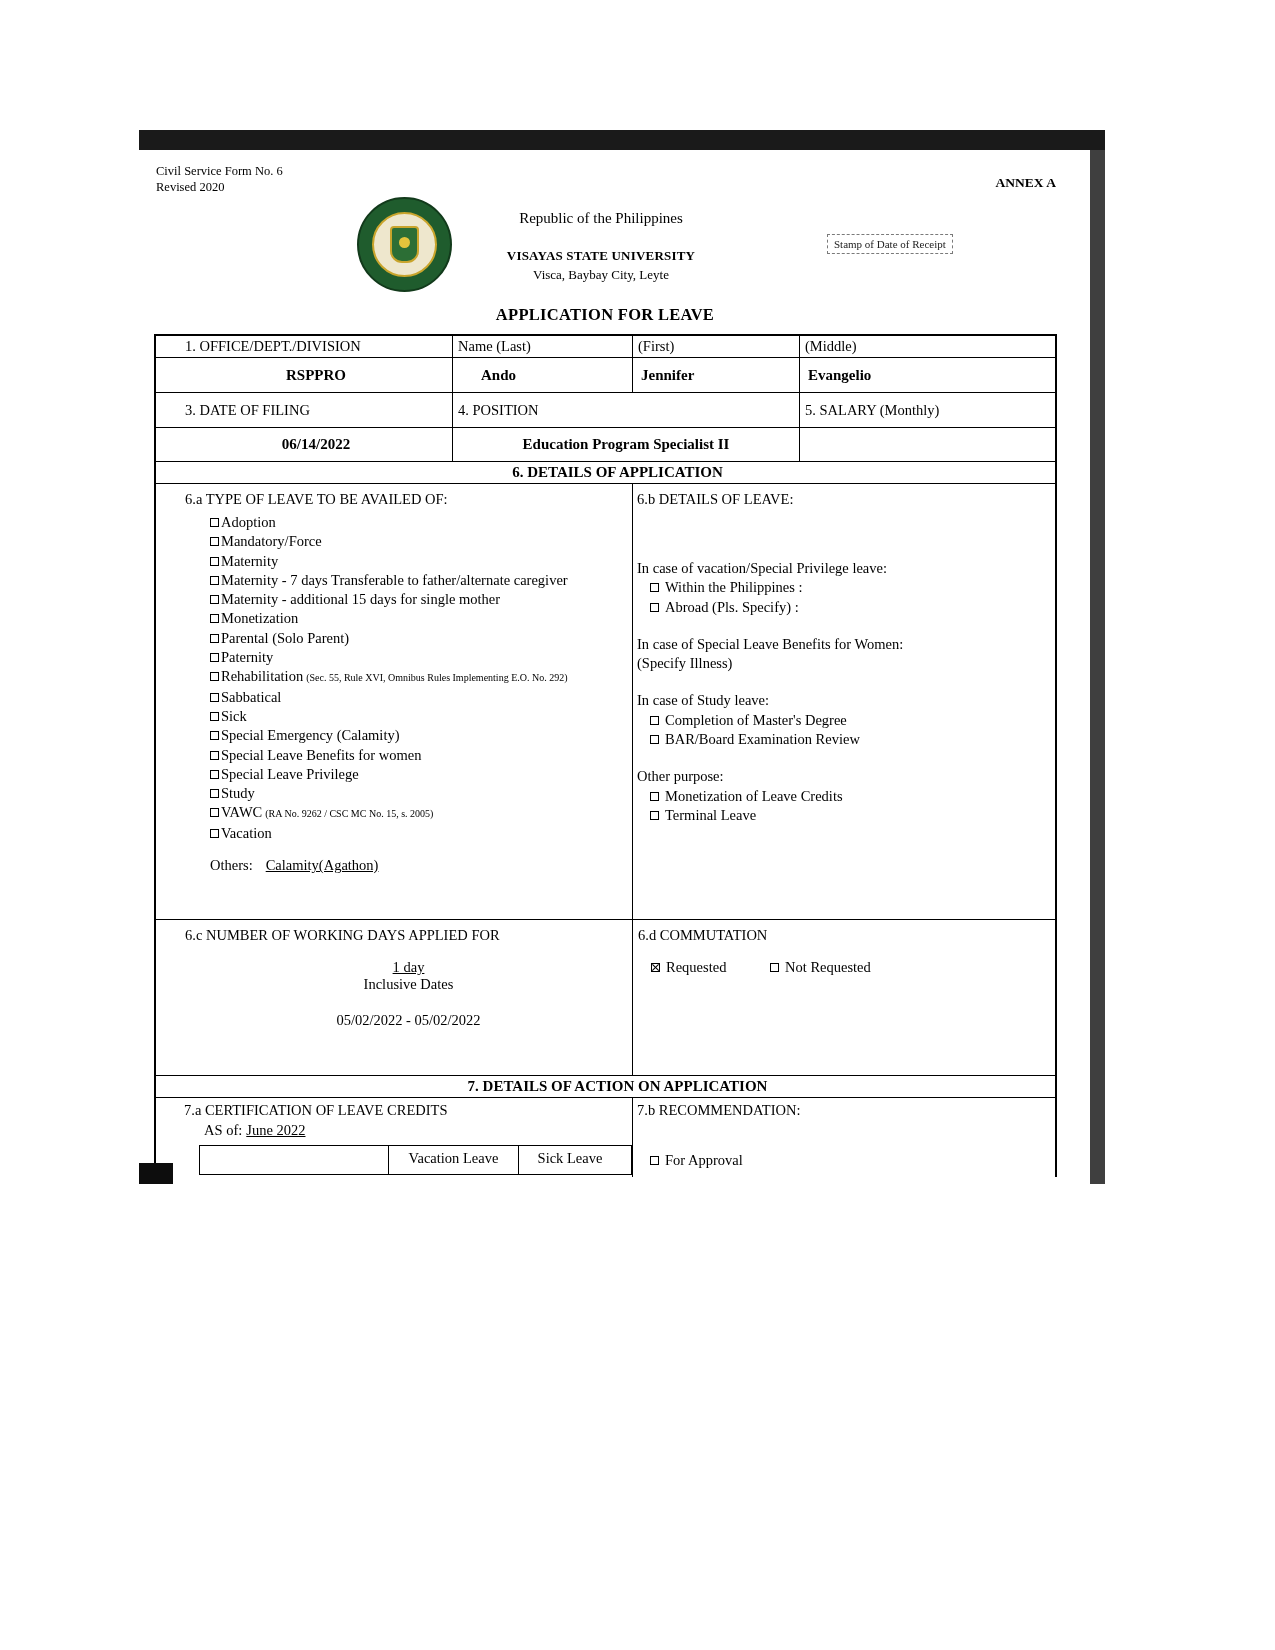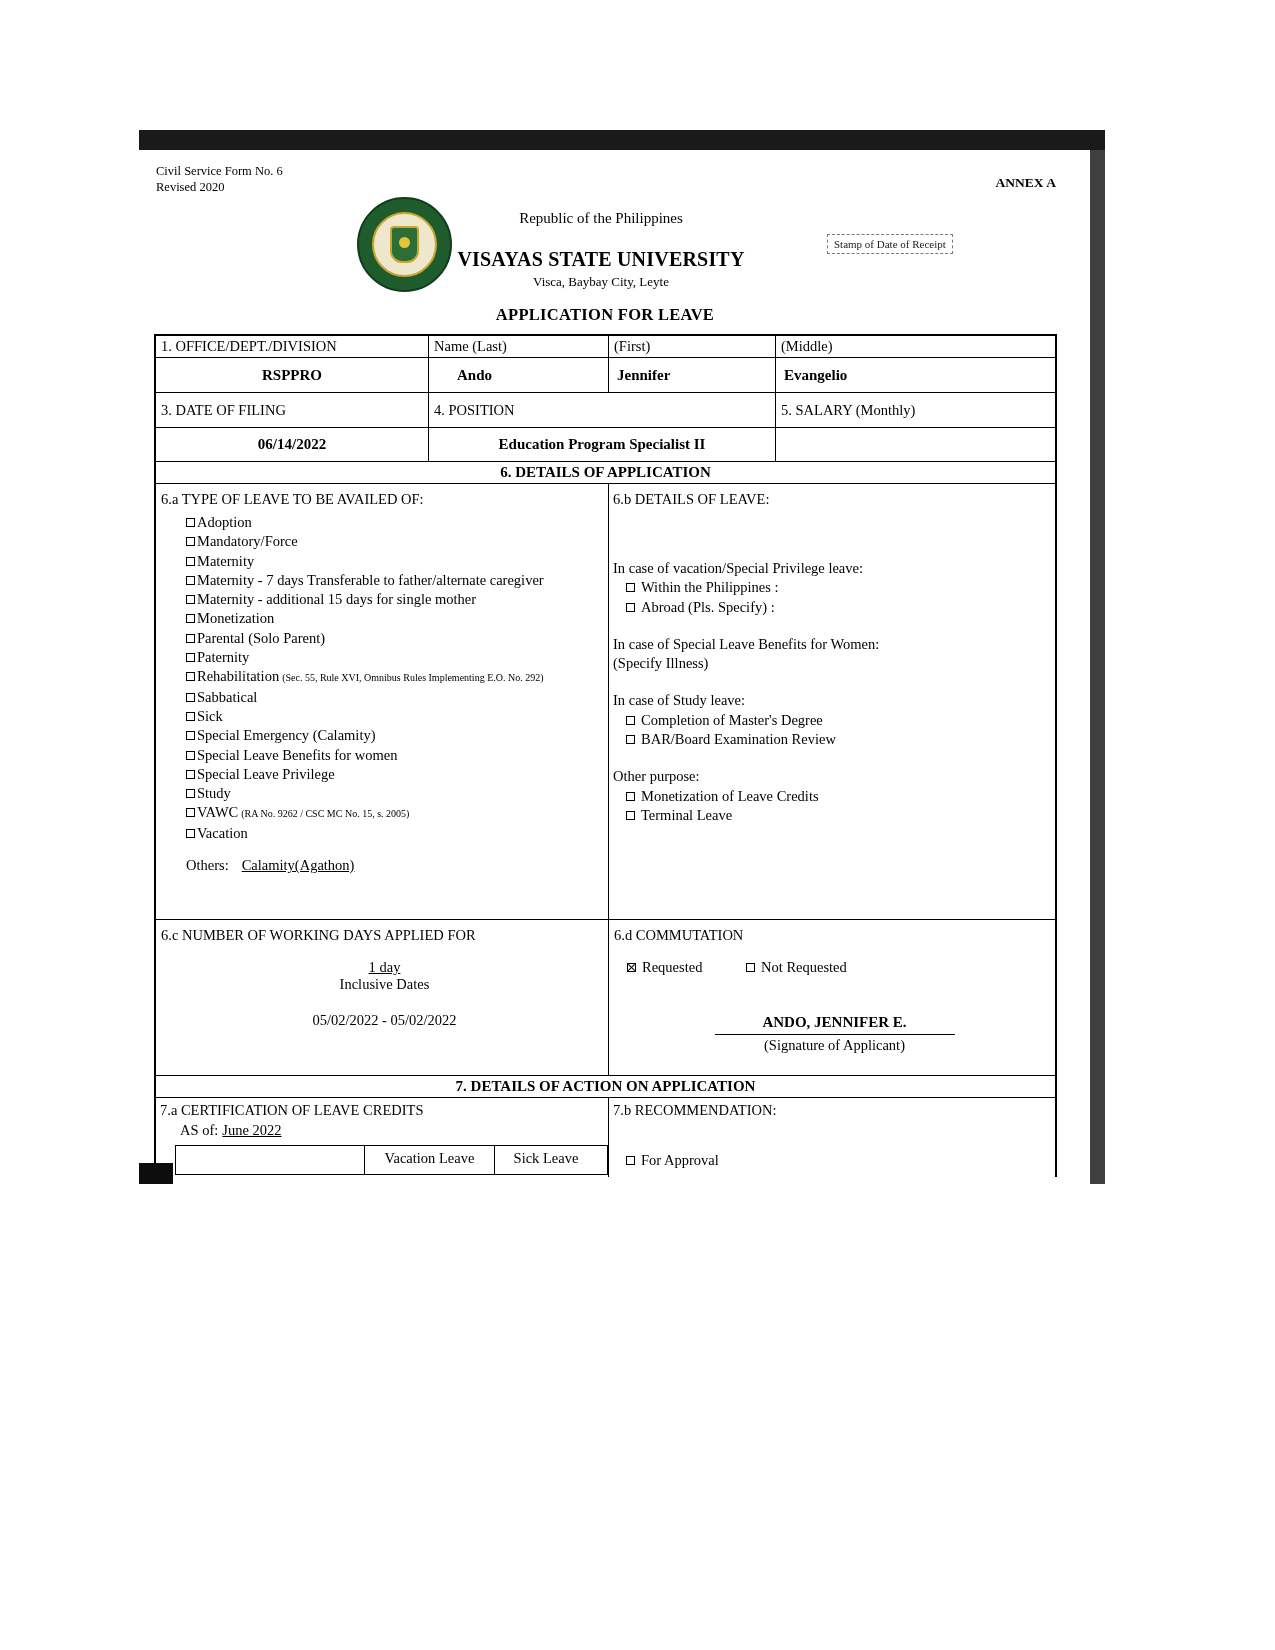--- a/index.html
+++ b/index.html
@@ -22,30 +22,30 @@
           background:#1f5c2d; border:2px solid #123a1b; }
   .seal-inner { position:absolute; left:13px; top:13px; width:65px; height:65px; border-radius:50%;
           background:#eee7cd; border:2px solid #c9a52c; }
   .seal-emblem { position:absolute; left:31px; top:27px; width:29px; height:37px; background:#2c6e35;
           border:2px solid #c9a52c; border-radius:4px 4px 12px 12px; }
   .seal-emblem::after { content:""; position:absolute; left:7px; top:9px; width:11px; height:11px;
           border-radius:50%; background:#e4c43c; }
 
   .uni-block { position:absolute; left:252px; top:60px; width:420px; text-align:center; }
   .republic { font-size:15px; }
-  .uni-name { font-size:20px; font-weight:bold; margin-top:21px; letter-spacing:.2px; }
+  .uni-name { font-size:13px; font-weight:bold; margin-top:21px; letter-spacing:.2px; }
   .uni-addr { font-size:13px; margin-top:3px; }
   .stamp-box { position:absolute; left:688px; top:84px; font-size:11px; color:#222;
           border:1px dashed #7a7a7a; padding:3px 6px; background:#fff; }
   .form-title { position:absolute; left:0; top:155px; width:932px; text-align:center;
           font-weight:bold; font-size:16.5px; letter-spacing:.3px; }
 
   
   .form-box { position:absolute; left:15px; top:184px; width:903px; border:2px solid #000; border-bottom:none; background:#fff; }
-  .row { border-top:1.5px solid #000; }
+  .row { border-top:1.5px solid #000;padding-left:24px; }
   .row.first { border-top:none; }
   .g4 { display:grid; grid-template-columns:272px 180px 167px 1fr; }
   .g3 { display:grid; grid-template-columns:272px 347px 1fr; }
   .g2 { display:grid; grid-template-columns:452px 1fr; }
   .cell { border-left:1.5px solid #000; padding:2px 5px; font-size:14.5px; overflow:hidden; }
   .g4 > .cell:first-child, .g3 > .cell:first-child, .g2 > .cell:first-child { border-left:none; }
   .lab { display:flex; align-items:center; }
   .val { display:flex; align-items:center; font-weight:bold; font-size:15px; }
   .center { justify-content:center; }
   .pad-a { padding-left:28px; } .pad-b { padding-left:8px; }
@@ -226,24 +226,20 @@
           <div class="inclusive">Inclusive Dates</div>
           <div class="dates">05/02/2022 - 05/02/2022</div>
         </div>
 
         <div class="cell cell-6d">
           <div class="sub-title">6.d COMMUTATION</div>
           <div class="commute-row">
             <span class="commute-opt"><span class="cb cb-checked sp"></span><span>Requested</span></span>
             <span class="commute-opt second"><span class="cb sp"></span><span>Not Requested</span></span>
           </div>
-          <div class="sig-block">
-            <div class="sig-name">ANDO, JENNIFER E.</div>
-            <div class="sig-caption">(Signature of Applicant)</div>
-          </div>
         </div>
       </div>
 
       <div class="row sec-h">7. DETAILS OF ACTION ON APPLICATION</div>
 
       <div class="row g2 r7ab">
 
         <div class="cell cell-7a">
           <div class="sub-title">7.a CERTIFICATION OF LEAVE CREDITS</div>
           <div class="asof">

